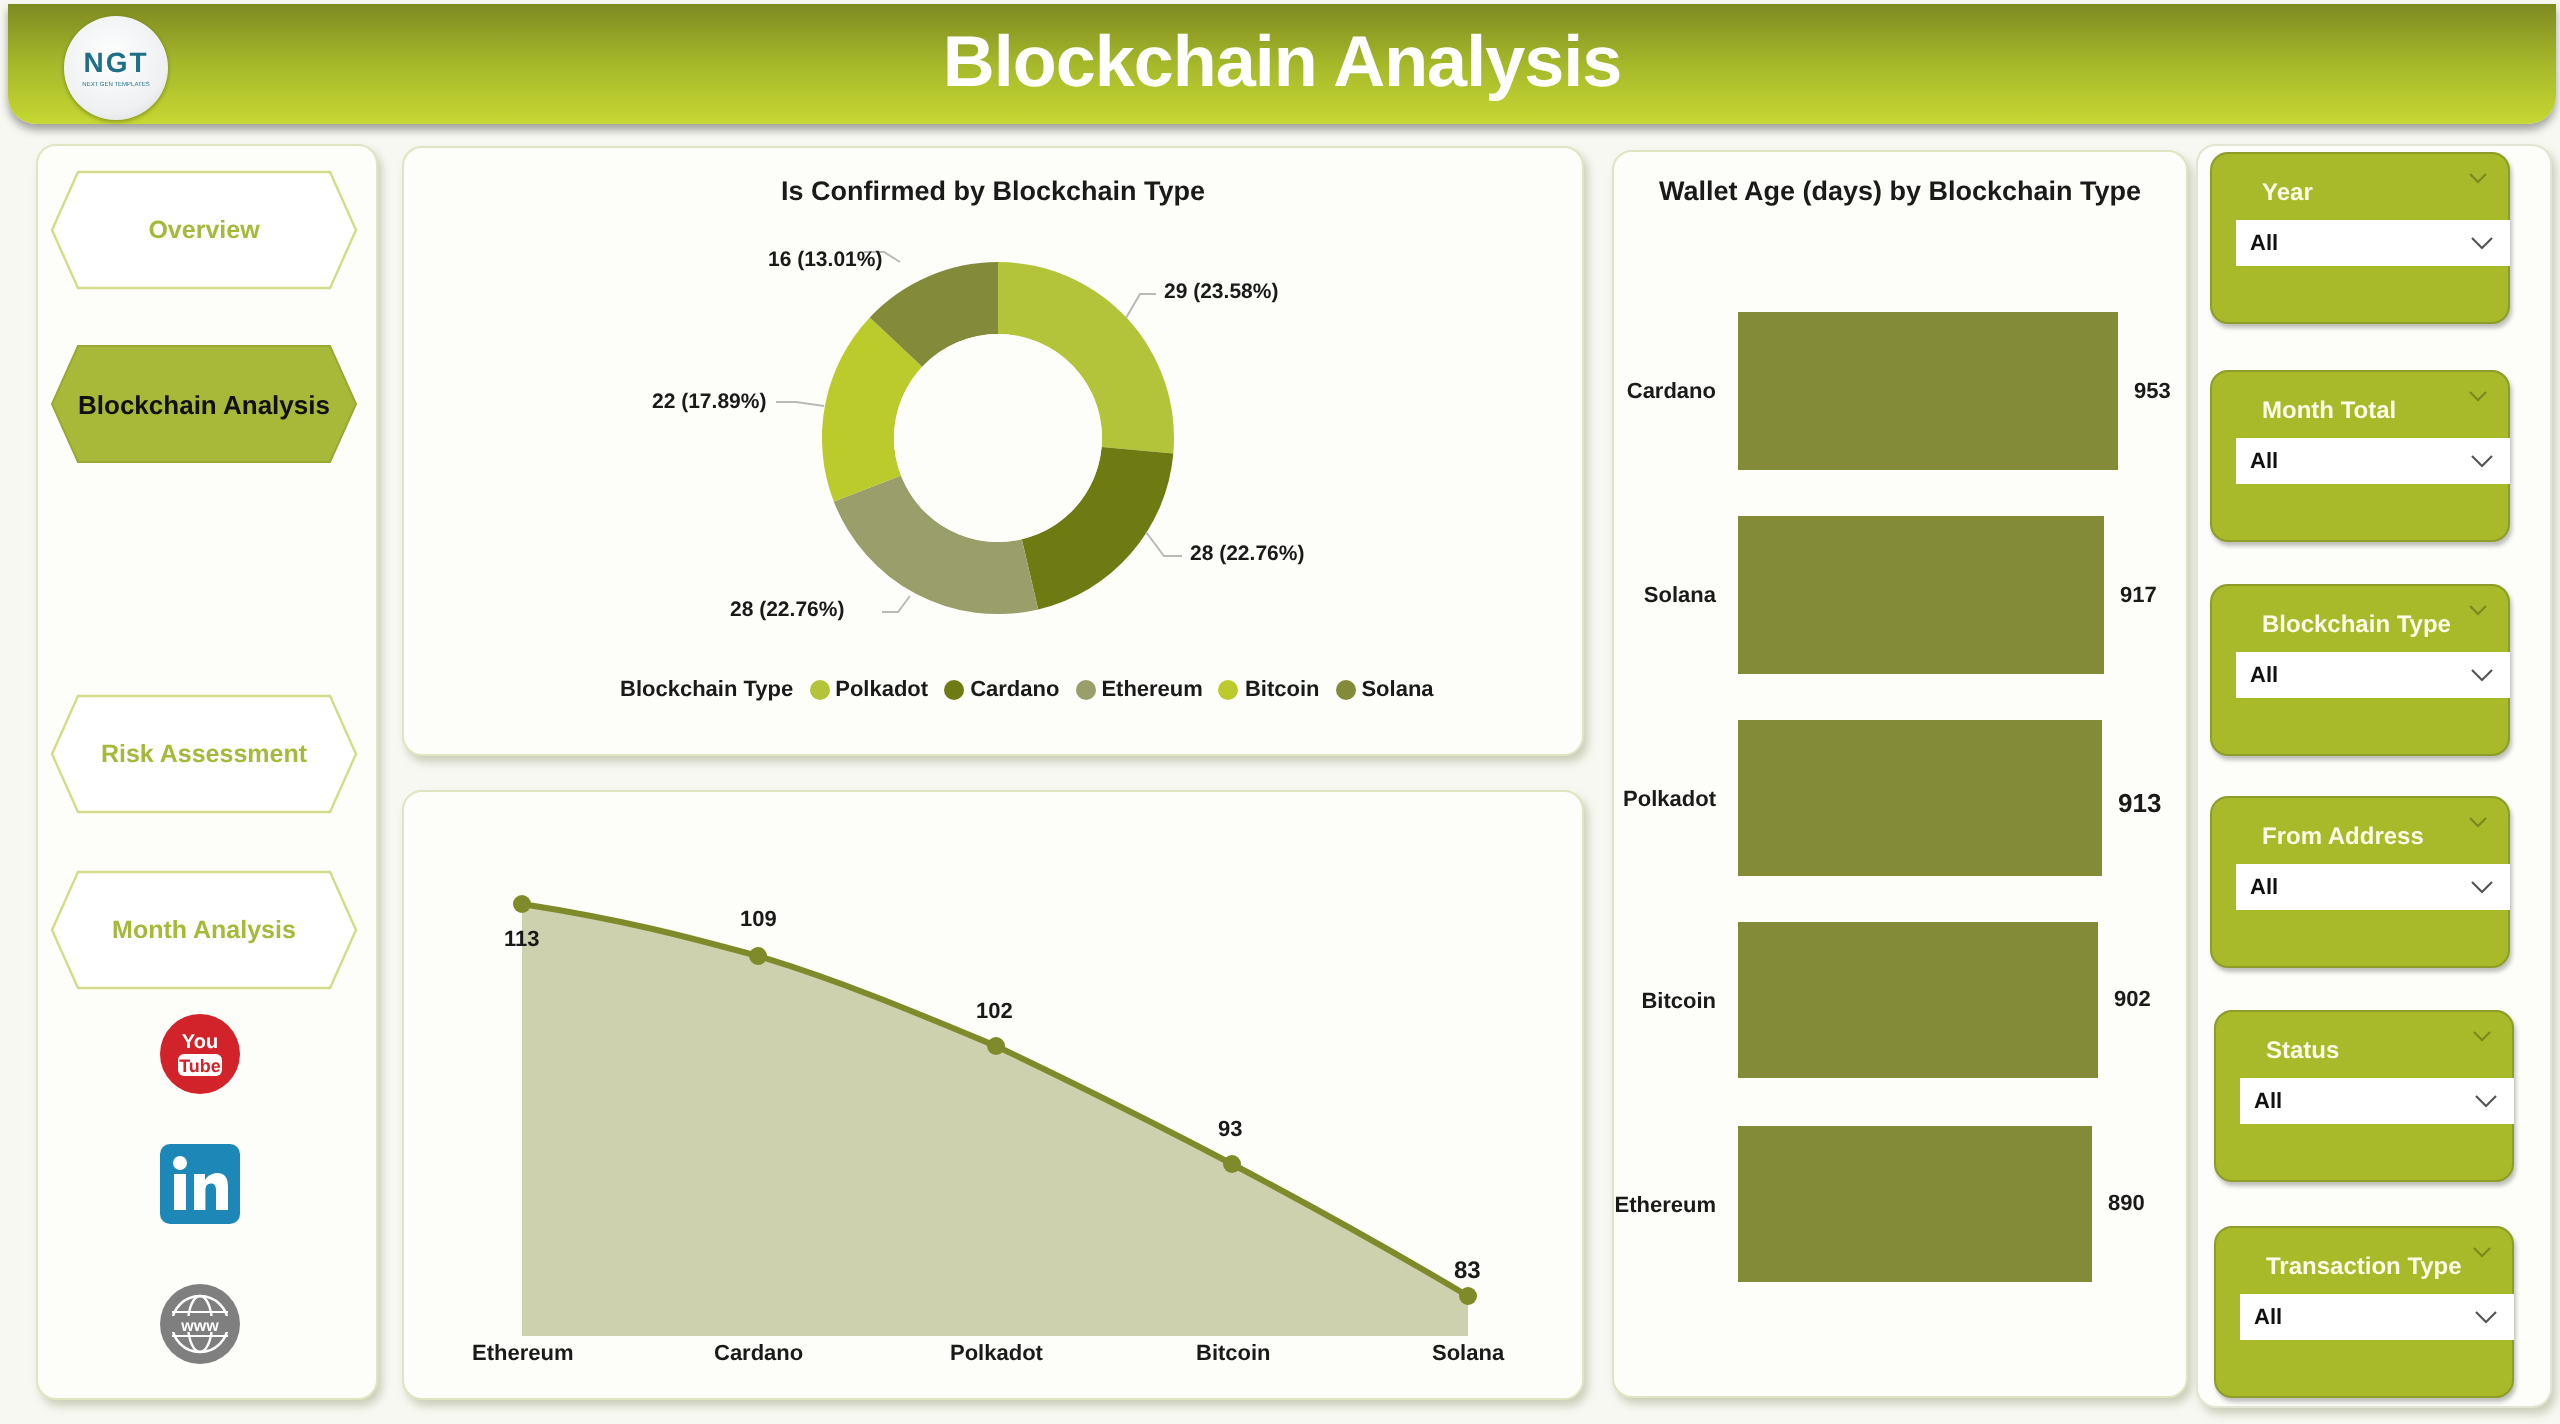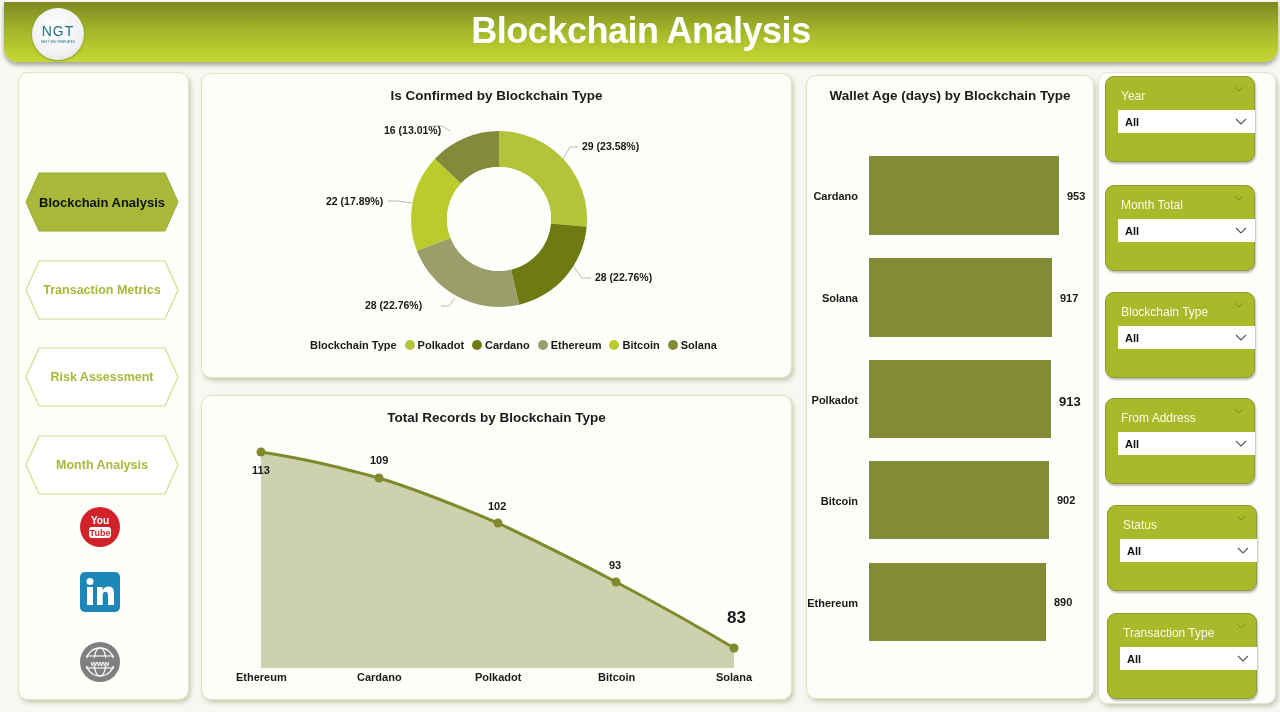--- a/index.html
+++ b/index.html
@@ -9,21 +9,21 @@
     background: linear-gradient(180deg, #7e8a22 0%, #a5b82a 50%, #c6d832 100%);
     border-radius: 0 0 14px 14px;
     box-shadow: 0 3px 4px rgba(0,0,0,0.35);
   }
   .logo {
     position: absolute; left: 28px; top: 6px; width: 52px; height: 52px; border-radius: 50%;
     background: radial-gradient(circle at 45% 40%, #ffffff 0%, #eef0f2 65%, #cdd0d4 100%);
     display: flex; flex-direction: column; align-items: center; justify-content: center;
     box-shadow: 0 1px 2px rgba(0,0,0,0.3);
   }
-  .logo .ngt { font-weight: normal; font-size: 14px; color: #1f6f86; letter-spacing: 1px; line-height: 14px; }
+  .logo .ngt { font-weight: bold; font-size: 14px; color: #1f6f86; letter-spacing: 1px; line-height: 14px; }
   .logo .ngt-sub { font-size: 3px; color: #1f6f86; margin-top: 2px; }
   .header-title {
     position: absolute; left: 0; right: 0; top: 8px; text-align: center;
     font-size: 36px; font-weight: bold; color: #ffffff; letter-spacing: -0.5px;
   }
 
   .panel {
     position: absolute; background: #fdfdf9; border: 1px solid #dfe5bf;
     border-radius: 10px; box-shadow: 2px 3px 4px rgba(120,130,80,0.35);
   }
@@ -43,51 +43,51 @@
   .lbl { position: absolute; font-size: 10.5px; color: #1a1a1a; font-weight: bold; white-space: nowrap; }
   .legend { position: absolute; left: 108px; top: 265px; display: flex; align-items: center; font-size: 11px; font-weight: bold; color: #1a1a1a; }
   .legend .lg-item { display: flex; align-items: center; margin-left: 8px; }
   .legend .dot { width: 10px; height: 10px; border-radius: 50%; margin-right: 3px; }
 
   .slicer-panel { left: 1098px; top: 72px; width: 178px; height: 632px; border-color: #e2e5d2; }
   .slicer {
     position: absolute; left: 6px; width: 150px; height: 86px; background: #a8b92a;
     border-radius: 9px; border: 1px solid #8e9c2a; box-shadow: 1px 2px 2px rgba(0,0,0,0.25);
   }
-  .slicer .s-title { position: absolute; left: 15px; top: 12px; font-size: 12px; font-weight: normal; color: #fbfde8; }
+  .slicer .s-title { position: absolute; left: 25px; top: 12px; font-size: 12px; font-weight: bold; color: #fbfde8; }
   .slicer .s-chev { position: absolute; right: 10px; top: 9px; }
   .slicer .s-box {
     position: absolute; left: 12px; top: 33px; width: 137px; height: 23px; background: #fff;
     display: flex; align-items: center; justify-content: space-between; padding: 0 8px 0 7px;
     font-size: 11px; font-weight: bold; color: #111;
   }
 </style>
 </head>
 <body>
 
 <div class="header">
   <div class="logo">
     <span class="ngt">NGT</span>
     <span class="ngt-sub">NEXT GEN TEMPLATES</span>
   </div>
   <div class="header-title">Blockchain Analysis</div>
 </div>
 
 <div class="panel nav-panel">
+  <div class="nav-btn" style="top:12px">
+    <svg width="154" height="60">
+        <polygon points="14,1 140,1 153,30 140,59 14,59 1,30" fill="#ffffff" stroke="#d4dc8a" stroke-width="1.2"></polygon>
+      </svg>
+    <span>Overview</span>
+  </div>
   <div class="nav-btn active" style="top:99px">
     <svg width="154" height="60">
         <polygon points="14,1 140,1 153,30 140,59 14,59 1,30" fill="#a8b93a" stroke="#98a832" stroke-width="1"></polygon>
       </svg>
     <span>Blockchain Analysis</span>
-  </div>
-  <div class="nav-btn" style="top:187px">
-    <svg width="154" height="60">
-        <polygon points="14,1 140,1 153,30 140,59 14,59 1,30" fill="#ffffff" stroke="#d4dc8a" stroke-width="1.2"></polygon>
-      </svg>
-    <span>Transaction Metrics</span>
   </div>
   <div class="nav-btn" style="top:274px">
     <svg width="154" height="60">
         <polygon points="14,1 140,1 153,30 140,59 14,59 1,30" fill="#ffffff" stroke="#d4dc8a" stroke-width="1.2"></polygon>
       </svg>
     <span>Risk Assessment</span>
   </div>
   <div class="nav-btn" style="top:362px">
     <svg width="154" height="60">
         <polygon points="14,1 140,1 153,30 140,59 14,59 1,30" fill="#ffffff" stroke="#d4dc8a" stroke-width="1.2"></polygon>
@@ -173,36 +173,35 @@
         <span>Bitcoin</span>
       </span>
     <span class="lg-item">
         <span class="dot" style="background:#838b3a"></span>
         <span>Solana</span>
       </span>
   </div>
 </div>
 
 <div class="panel" style="left:201px; top:395px; width:591px; height:305px;">
-  <div class="card-title" style="top:14px">Total Records by Blockchain Type</div>
   <svg width="591" height="305" style="position:absolute;left:0;top:0">
 
     <path d="M59,56 C110,64 140,72 177,82 C220,95 260,112 296,127 C340,148 380,168 414,186 C450,205 495,230 532,252 L532,272 L59,272 Z" fill="#cdd1ae"></path>
     <path d="M59,56 C110,64 140,72 177,82 C220,95 260,112 296,127 C340,148 380,168 414,186 C450,205 495,230 532,252" fill="none" stroke="#7f8a2a" stroke-width="3"></path>
     <circle cx="59" cy="56" r="4.5" fill="#7f8a2a"></circle>
     <circle cx="177" cy="82" r="4.5" fill="#7f8a2a"></circle>
     <circle cx="296" cy="127" r="4.5" fill="#7f8a2a"></circle>
     <circle cx="414" cy="186" r="4.5" fill="#7f8a2a"></circle>
     <circle cx="532" cy="252" r="4.5" fill="#7f8a2a"></circle>
   </svg>
   <div class="lbl" style="left:50px; top:68px; font-size:11px">113</div>
   <div class="lbl" style="left:168px; top:58px; font-size:11px">109</div>
   <div class="lbl" style="left:286px; top:104px; font-size:11px">102</div>
   <div class="lbl" style="left:407px; top:163px; font-size:11px">93</div>
-  <div class="lbl" style="left:525px; top:212px; font-size:17px">83</div>
+  <div class="lbl" style="left:525px; top:232px; font-size:12px">83</div>
 
   <div class="lbl" style="left:34px; top:275px; font-size:11px">Ethereum</div>
   <div class="lbl" style="left:155px; top:275px; font-size:11px">Cardano</div>
   <div class="lbl" style="left:273px; top:275px; font-size:11px">Polkadot</div>
   <div class="lbl" style="left:396px; top:275px; font-size:11px">Bitcoin</div>
   <div class="lbl" style="left:514px; top:275px; font-size:11px">Solana</div>
 </div>
 
 <div class="panel" style="left:806px; top:75px; width:288px; height:624px;">
   <div class="card-title" style="top:12px">Wallet Age (days) by Blockchain Type</div>

